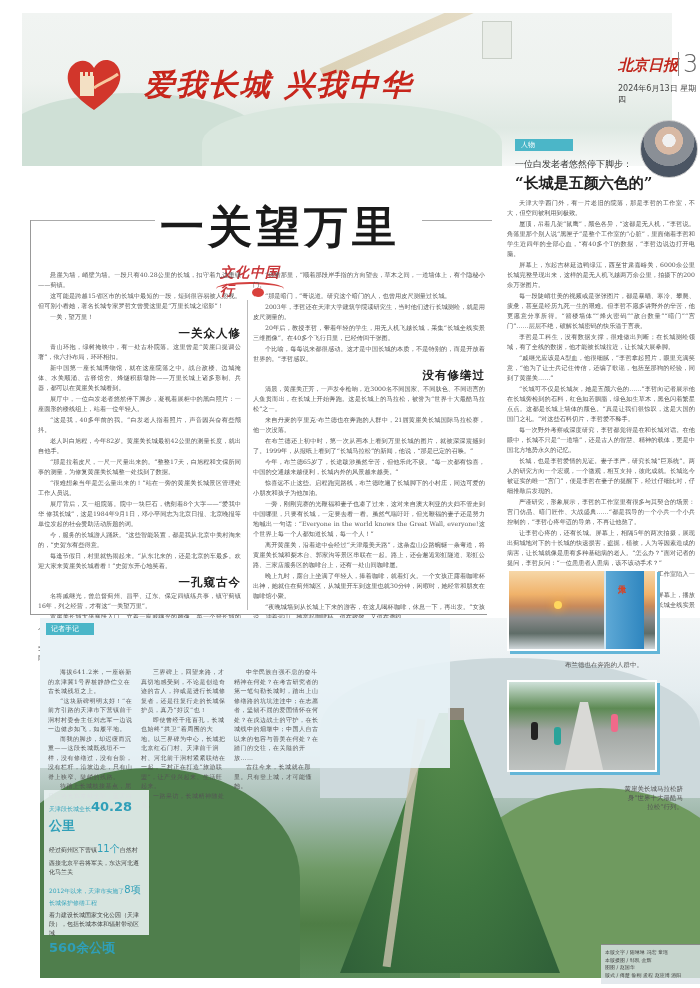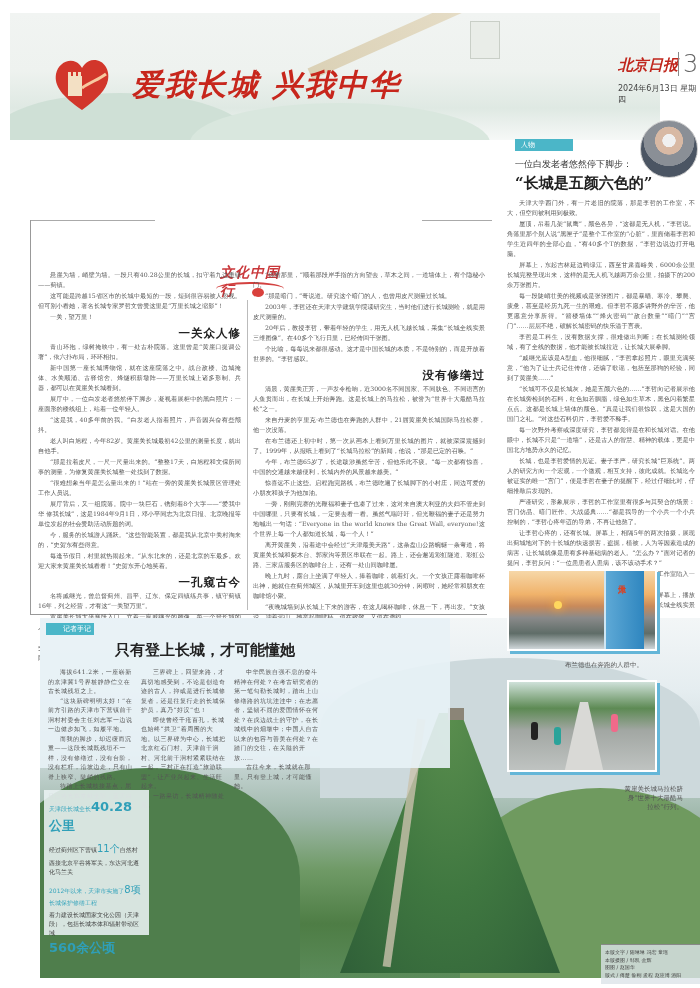--- a/index.html
+++ b/index.html
@@ -1,21 +1,21 @@
 <!DOCTYPE html>
 <html><head>
 <meta charset="utf-8">
 <style>
 *{box-sizing:border-box;margin:0;padding:0}
 html,body{width:700px;height:988px;overflow:hidden;background:#fff}
 body{font-family:"DejaVu Serif","Liberation Serif",serif;color:#333;position:relative}
 .page{position:absolute;left:10px;top:8px;width:690px;height:980px;background:#fff}
 
 
-.banner{position:absolute;left:0;top:5px;width:650px;height:127px;
+.banner{position:absolute;left:12px;top:5px;width:650px;height:153px;
   background:linear-gradient(180deg,#f1f4f2 0%,#eef2ef 45%,#dfe9e3 75%,#f6f8f7 100%);overflow:hidden}
 .banner .hill{position:absolute;border-radius:50% 50% 0 0}
 .banner .wall{position:absolute;left:300px;top:55px;width:340px;height:12px;background:linear-gradient(90deg,#d6c9a8,#efe5cf);
   transform:rotate(-24deg);transform-origin:left center;opacity:.8}
 .banner .tower{position:absolute;left:460px;top:8px;width:30px;height:38px;background:#e9ede8;border:1px solid #c9cfc7}
 .logo-heart{position:absolute;left:44px;top:45px;width:56px;height:54px}
 .slogan{position:absolute;left:122px;top:52px;font-size:30px;font-weight:bold;color:#c7261c;letter-spacing:2px;
   font-family:"DejaVu Serif",serif;font-style:italic}
 .subslogan{position:absolute;left:130px;top:100px;font-size:15px;font-weight:bold;color:#b33a1f;letter-spacing:1px}
 
@@ -63,21 +63,21 @@
 
 .landscape{position:absolute;left:30px;top:610px;width:660px;height:360px;
   background:linear-gradient(180deg,#f3f6f7 0%,#e5edf0 20%,#d4dfe2 35%,#9fb8ab 55%,#6f9a66 70%,#4e7d45 85%,#5b8b5a 100%);overflow:hidden}
 .landscape .mtn{position:absolute;border-radius:50% 50% 0 0}
 .landscape .ridge{position:absolute;left:300px;top:95px;width:220px;height:260px;background:radial-gradient(ellipse at 50% 0%,#5a8e4e 0%,#3f7740 50%,#2f5f38 100%);clip-path:polygon(45% 0,55% 0,100% 100%,0 100%)}
 .landscape .gwall{position:absolute;left:360px;top:100px;width:8px;height:250px;background:#c9c2ac;transform:rotate(8deg);opacity:.8}
 .landscape .gtower{position:absolute;left:408px;top:90px;width:16px;height:12px;background:#8b8577}
 
 
 .notes{position:absolute;left:30px;top:610px;width:410px;height:150px;background:rgba(232,242,246,.9)}
-.notes-tag{position:absolute;left:36px;top:615px;width:48px;height:12px;background:#4bb6c8;color:#fff;font-size:7px;line-height:12px;padding-left:17px;font-family:"DejaVu Sans",sans-serif}
+.notes-tag{position:absolute;left:36px;top:615px;width:48px;height:12px;background:#4bb6c8;color:#fff;font-size:7px;line-height:12px;padding-left:5px;font-family:"DejaVu Sans",sans-serif}
 .notes-title{position:absolute;left:105px;top:633px;font-size:15px;font-weight:bold;color:#222}
 .ncol{position:absolute;top:659px;width:85px;font-size:6px;line-height:9.5px;color:#555;letter-spacing:.5px}
 .ncol p{text-indent:12px}
 
 
 .stats{position:absolute;left:34px;top:782px;width:105px;height:145px;background:rgba(235,242,244,.88);padding:6px 5px;font-family:"DejaVu Sans",sans-serif}
 .stats .lbl{font-size:6px;color:#3aa6bd}
 .stats .dark{font-size:6px;color:#444;line-height:9px}
 .stats .big{font-size:13px;font-weight:bold;color:#2f9fb8}
 .stats .mid{font-size:10px;font-weight:normal;color:#2f9fb8}
@@ -107,20 +107,21 @@
     <div class="slogan">爱我长城 兴我中华</div>
   </div>
 
   <div class="masthead">北京日报</div>
   <div class="pagenum">3</div>
   <div class="dateline">2024年6月13日 星期四</div>
 
   <div class="hl-rule-l"></div>
   <div class="hl-rule-r"></div>
   <div class="frame"></div>
+  <div class="headline">一关望万里</div>
 
   <div class="culture-logo">
     <div class="arc"></div>
     <div class="txt">文化中国行</div>
     <div class="cloud"></div>
   </div>
 
   <div class="col" style="left:28px;top:262px;width:203px;">
     <p>悬崖为墙，峭壁为墙。一段只有40.28公里的长城，扣守着九边重镇——蓟镇。</p>
     <p>这可能是跨越15省区市的长城中最短的一段，短到很容易被人忽视。但可别小看她，著名长城专家罗哲文曾赞这里是“万里长城之缩影”！</p>
@@ -188,21 +189,20 @@
     <div class="mtn" style="left:280px;top:40px;width:380px;height:140px;background:#cdd9dc"></div>
     <div class="mtn" style="left:-40px;top:150px;width:300px;height:220px;background:#4f7e4c"></div>
     <div class="mtn" style="left:420px;top:170px;width:280px;height:200px;background:#6f9a5f"></div>
     <div class="ridge"></div>
     <div class="gwall"></div>
     <div class="gtower"></div>
   </div>
 
   <div class="notes"></div>
   <div class="notes-tag">记者手记</div>
-  <div class="notes-title">只有登上长城，才可能懂她</div>
   <div class="ncol" style="left:38px">
     <p>海拔641.2米，一座崭新的京津冀1号界桩静静伫立在古长城残垣之上。</p>
     <p>“这块新碑明明太好！”在前方引路的天津市下营镇前干涧村村委会主任刘志军一边说一边健步如飞，如履平地。</p>
     <p>而我的脚步，却迟缓而沉重——这段长城既残垣不一样，没有修缮过，没有台阶，没有栏杆，沿坡边走，只有山脊上狭窄、陡峭的残路。</p>
     <p>待踏上长城枝接基点，屈日已将光辉奉献全部，蓝天白云衬</p>
   </div>
   <div class="ncol" style="left:131px">
     <p>三界碑上，回望来路，才真切地感受到，不论是创造奇迹的古人，抑或是进行长城修复者，还是往复行走的长城保护员，真乃“好汉”也！</p>
     <p>即使曾经千疮百孔，长城也始终“拱卫”着周围的大地。以三界碑为中心，长城把北京红石门村、天津前干涧村、河北前干涧村紧紧联结在一起，三村正在打造“旅游联盟”，让产业兴起来、生活旺起来。</p>
     <p>一路采访，长城精神随处见。</p>

